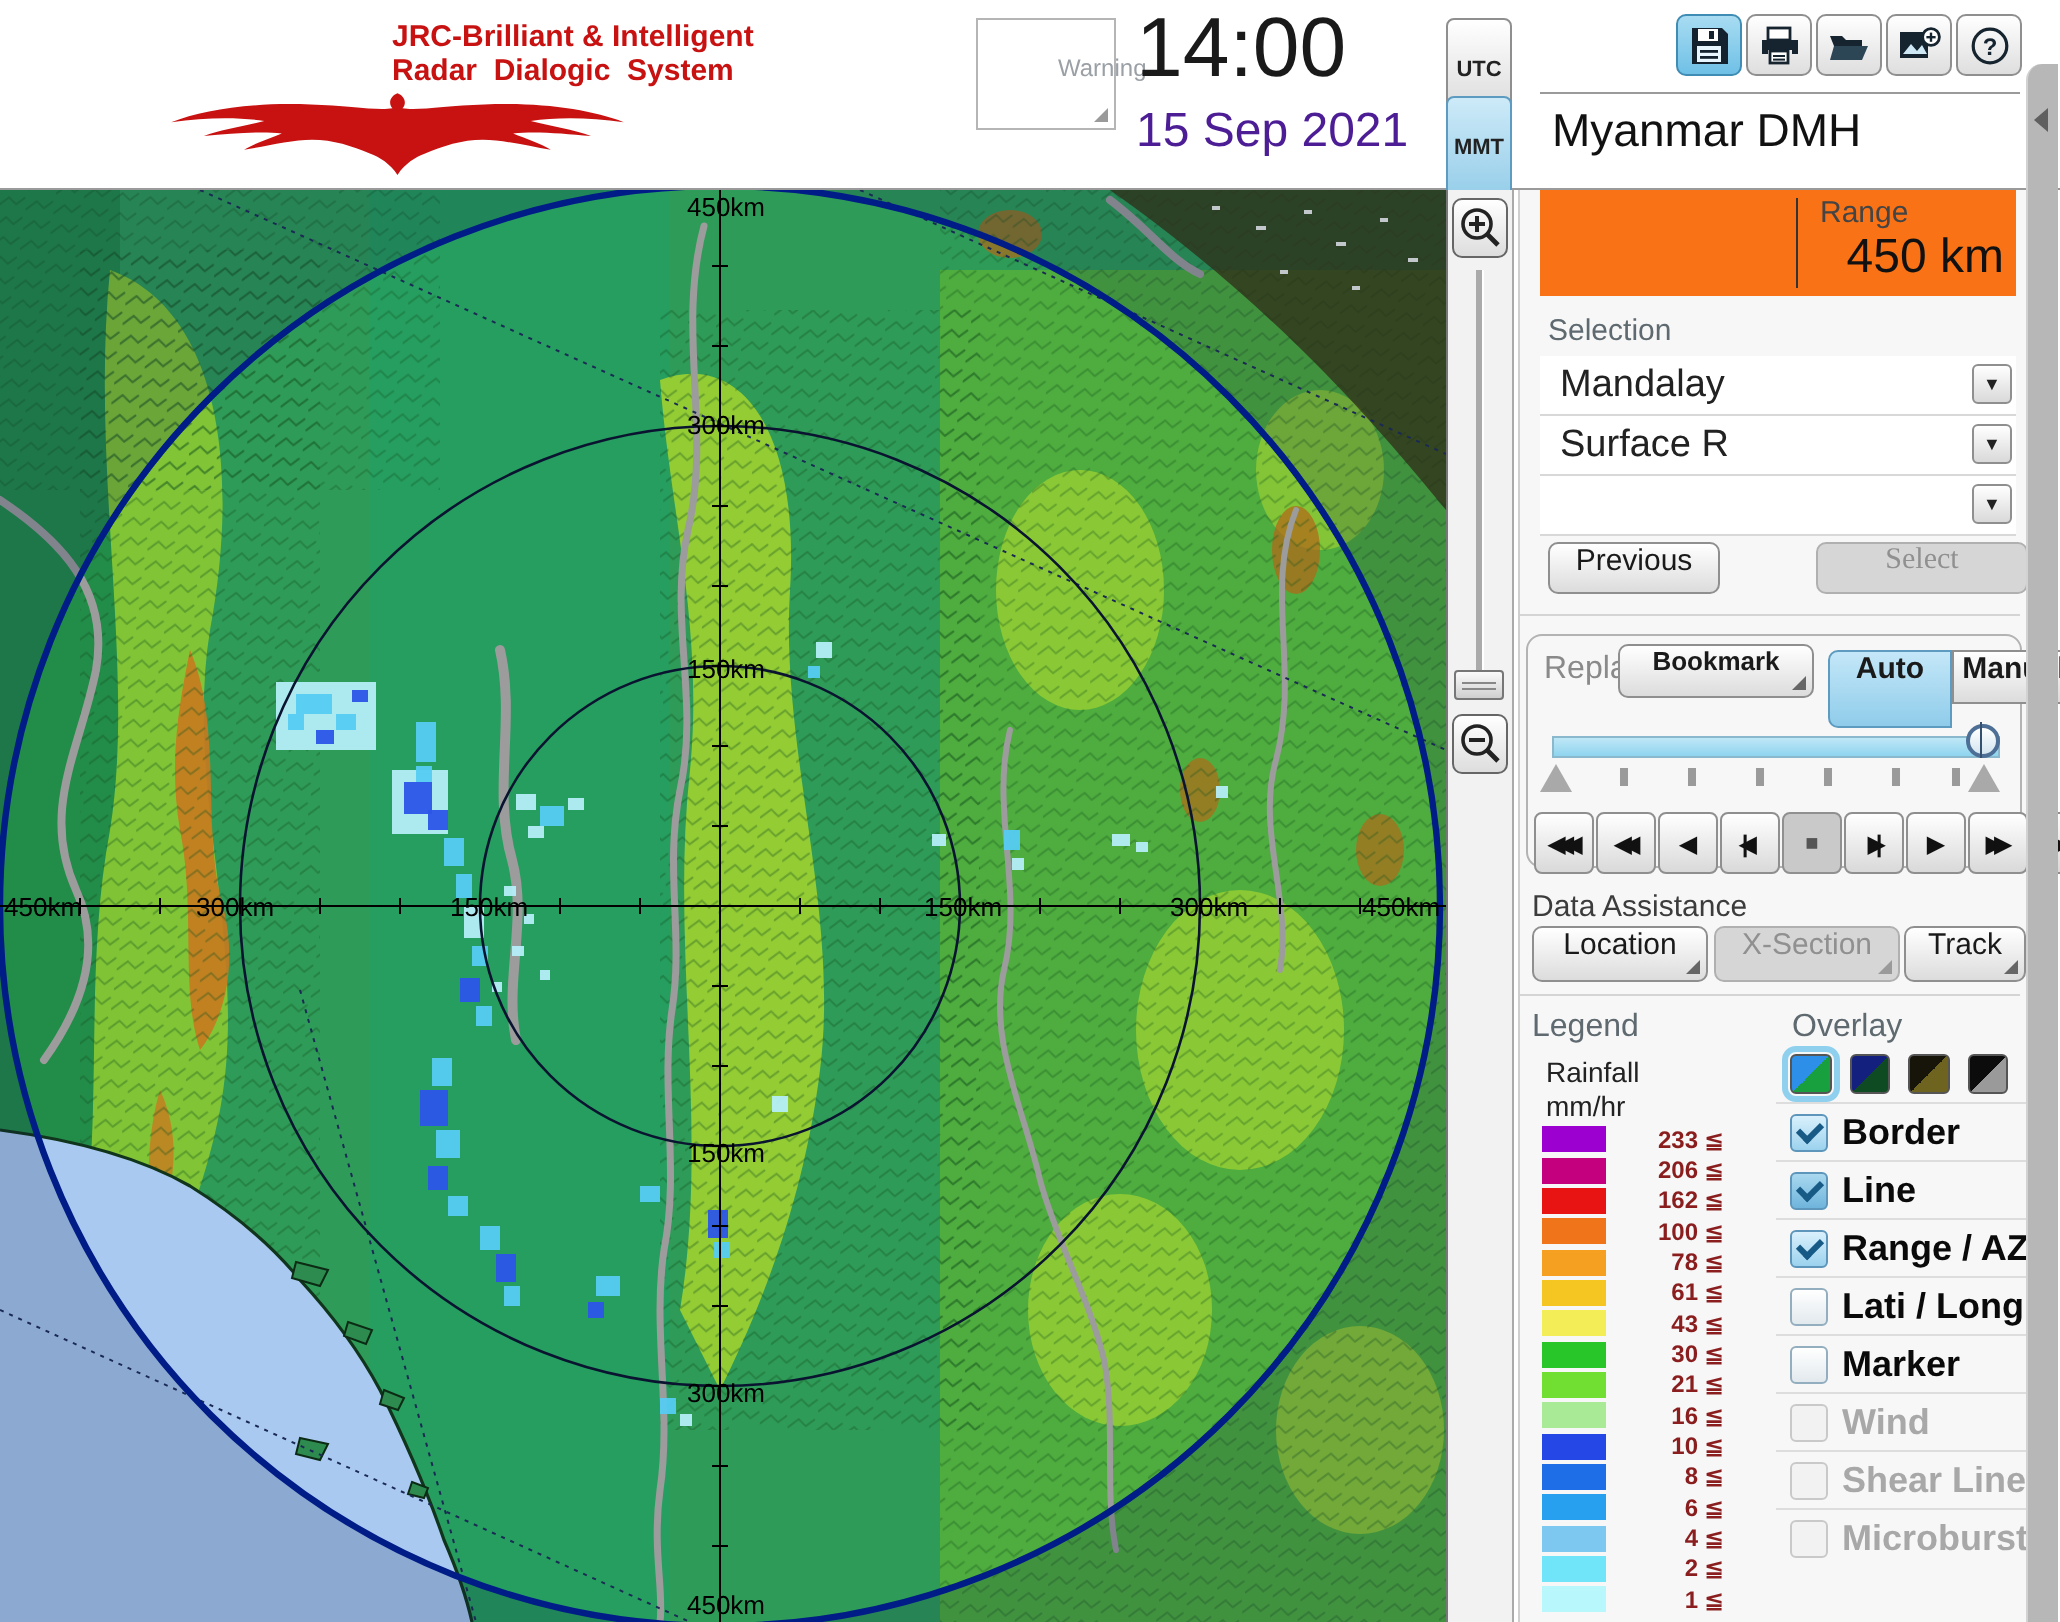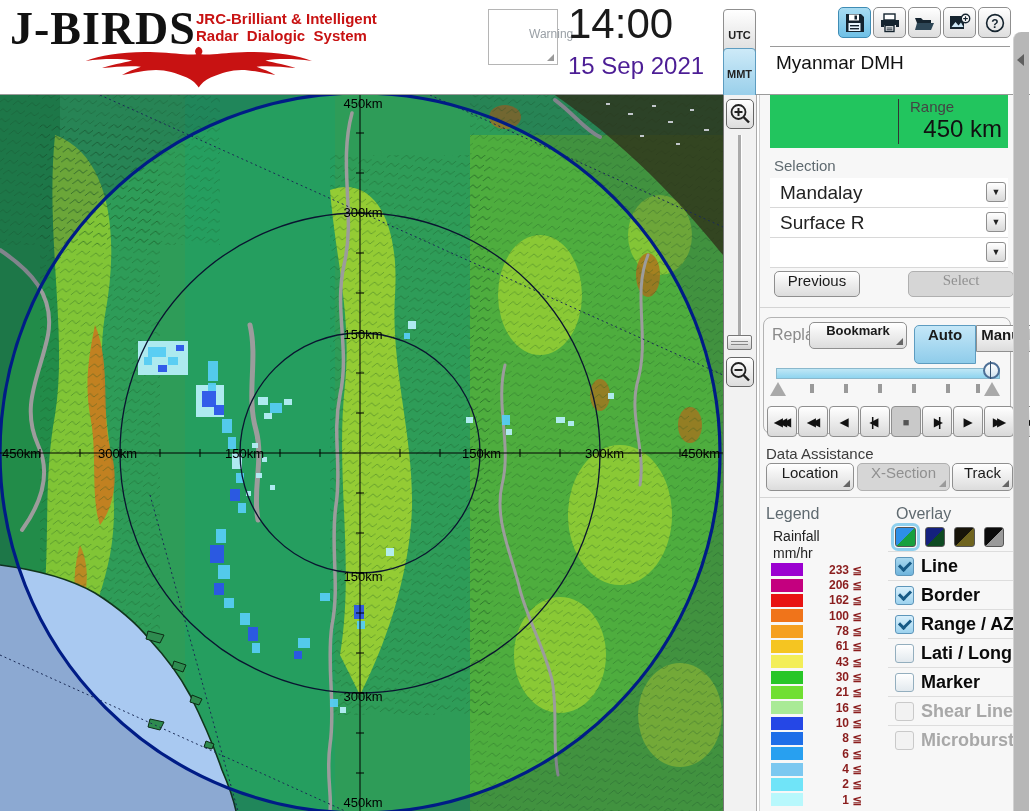--- a/index.html
+++ b/index.html
@@ -20,37 +20,37 @@
   #clock-date{position:absolute;left:568px;top:52px;font-size:24px;color:#4c1d95;}
   .tzbtn{position:absolute;left:723px;width:33px;height:52px;border:1px solid #8f8f8f;border-radius:4px;
          font-size:11px;font-weight:bold;color:#222;display:flex;align-items:center;justify-content:center;
          background:linear-gradient(#ffffff,#d8d8d8);box-sizing:border-box;}
   .tzbtn.sel{background:linear-gradient(#cdeaf8,#95cde9);border-color:#5d9cc0;}
   
   .tbtn{position:absolute;top:7px;width:33px;height:31px;border:1px solid #8f8f8f;border-radius:5px;
         background:linear-gradient(#ffffff,#dedede);display:flex;align-items:center;justify-content:center;box-sizing:border-box;}
   .tbtn.active{background:linear-gradient(#a8dcf2,#6fc0e6);border-color:#3f8cb4;}
   #toolbar-sep{position:absolute;left:770px;top:46px;width:240px;height:1px;background:#9a9a9a;}
-  #station-name{position:absolute;left:776px;top:52px;width:230px;height:34px;background:#fff;font-size:19px;color:#111;}
+  #station-name{position:absolute;left:776px;top:52px;width:230px;height:34px;background:#fff;font-size:23px;color:#111;}
   
   #collapse-strip{position:absolute;left:1013px;top:32px;width:15px;height:779px;background:#b7b7b7;border-radius:8px 0 0 0;border-left:1px solid #d2d2d2;}
   #collapse-arrow{position:absolute;left:3px;top:22px;width:0;height:0;border-top:6px solid transparent;border-bottom:6px solid transparent;border-right:7px solid #5f5f5f;}
   
   #map-wrap{position:absolute;left:0;top:95px;width:723px;height:716px;background:#2e9c58;overflow:hidden;}
   #zoom-col{position:absolute;left:723px;top:95px;width:34px;height:716px;background:#f2f2f2;border-left:1px solid #777;border-right:1px solid #aaa;box-sizing:border-box;}
   .zoombtn{position:absolute;left:2px;width:28px;height:30px;border:1px solid #666;border-radius:5px;background:linear-gradient(#fff,#ddd);
            display:flex;align-items:center;justify-content:center;box-sizing:border-box;}
   #zoom-track{position:absolute;left:14px;top:40px;width:3px;height:208px;background:#aaa;border-right:1px solid #fff;}
   #zoom-handle{position:absolute;left:3px;top:240px;width:25px;height:15px;background:linear-gradient(#fbfbfb,#cfcfcf);border:1px solid #777;border-radius:2px;box-sizing:border-box;}
   #zoom-handle::after{content:"";position:absolute;left:3px;right:3px;top:5px;height:1px;background:#888;box-shadow:0 3px 0 #888;}
   #panel-sep-v{position:absolute;left:759px;top:95px;width:1px;height:716px;background:#cfcfcf;}
   
   #panel{position:absolute;left:760px;top:95px;width:253px;height:716px;background:#f7f7f7;}
   .plabel{color:#5f6a70;font-size:15px;}
-  #range-box{position:absolute;left:10px;top:0px;width:238px;height:53px;background:#22c55e;}
+  #range-box{position:absolute;left:10px;top:0px;width:238px;height:53px;background:#f97316;}
   #range-div{position:absolute;left:128px;top:4px;width:1px;height:45px;background:#333;}
   #range-label{position:absolute;left:140px;top:3px;font-size:15px;color:#444;}
   #range-value{position:absolute;right:6px;top:20px;font-size:24px;color:#111;}
   #selection-label{position:absolute;left:14px;top:62px;}
   .selrow{position:absolute;left:10px;width:238px;height:29px;background:#fff;border-bottom:1px solid #d8d8d8;}
   .selrow .val{position:absolute;left:10px;top:4px;font-size:19px;color:#222;}
   .ddbtn{position:absolute;right:2px;top:4px;width:20px;height:20px;border:1px solid #8f8f8f;border-radius:3px;
          background:linear-gradient(#fff,#d9d9d9);font-size:9px;color:#222;display:flex;align-items:center;justify-content:center;box-sizing:border-box;}
   .btn{border:1px solid #8f8f8f;border-radius:5px;background:linear-gradient(#ffffff,#dcdcdc);
        font-size:15px;color:#1a1a1a;display:flex;align-items:flex-start;justify-content:center;box-sizing:border-box;position:absolute;}
@@ -96,21 +96,20 @@
   .mapsw{width:24px;height:20px;border-radius:3px;border:1px solid #555;box-sizing:border-box;margin-right:9px;}
   .mapsw.sel{outline:3px solid #8fd0ee;outline-offset:1px;}
   svg text{font-family:"Liberation Sans","DejaVu Sans",sans-serif;}
 </style>
 </head>
 <body>
 
 <div id="app">
 
   <div id="header">
-    <div id="logo-title">J-BIRDS</div>
     <div id="logo-tag">JRC-Brilliant &amp; Intelligent
 Radar  Dialogic  System</div>
     <svg id="eagle" width="372" height="44" viewBox="0 0 372 70">
       <path fill="#c81212" d="M4,24 C30,14 70,8 115,10 C145,11 168,15 180,13 C176,8 179,3 184,1
         C189,3 192,8 188,13 C200,15 223,11 253,10 C298,8 338,14 364,24
         C336,20 310,20 290,23 C305,27 325,30 338,35 C315,33 293,31 276,33
         C286,37 298,41 306,46 C288,43 268,38 252,38 C235,38 220,43 206,49
         C198,52 190,57 184,66 C178,57 170,52 162,49 C148,43 133,38 116,38
         C100,38 80,43 62,46 C70,41 82,37 92,33 C75,31 53,33 30,35 C43,30 63,27 78,23
         C58,20 32,20 4,24 Z"></path>
@@ -558,38 +557,42 @@
 
     <div id="overlay-title">Overlay</div>
     <div id="overlay-rows">
         <div class="orow">
           <span class="mapsw sel" style="background: linear-gradient(135deg, rgb(45, 143, 232) 0px, rgb(45, 143, 232) 50%, rgb(24, 160, 63) 50%, rgb(24, 160, 63) 100%);"></span>
           <span class="mapsw" style="background: linear-gradient(135deg, rgb(20, 32, 126) 0px, rgb(20, 32, 126) 50%, rgb(14, 74, 34) 50%, rgb(14, 74, 34) 100%);"></span>
           <span class="mapsw" style="background: linear-gradient(135deg, rgb(23, 20, 10) 0px, rgb(23, 20, 10) 50%, rgb(111, 100, 31) 50%, rgb(111, 100, 31) 100%);"></span>
           <span class="mapsw" style="background: linear-gradient(135deg, rgb(12, 12, 12) 0px, rgb(12, 12, 12) 50%, rgb(154, 154, 154) 50%, rgb(154, 154, 154) 100%);"></span>
         </div>
         <div class="orow">
+          <span class="cb checked"></span>
+          <span class="olabel">Border</span>
+        </div>
+        <div class="orow">
           <span class="cb checked deep"></span>
           <span class="olabel">Line</span>
         </div>
         <div class="orow">
           <span class="cb checked"></span>
-          <span class="olabel">Border</span>
-        </div>
-        <div class="orow">
-          <span class="cb checked"></span>
           <span class="olabel">Range / AZ</span>
         </div>
         <div class="orow">
           <span class="cb"></span>
           <span class="olabel">Lati / Long</span>
         </div>
         <div class="orow">
           <span class="cb"></span>
           <span class="olabel">Marker</span>
+        </div>
+        <div class="orow">
+          <span class="cb dis"></span>
+          <span class="olabel dis">Wind</span>
         </div>
         <div class="orow">
           <span class="cb dis"></span>
           <span class="olabel dis">Shear Line</span>
         </div>
         <div class="orow">
           <span class="cb dis"></span>
           <span class="olabel dis">Microburst</span>
         </div>
       </div>

